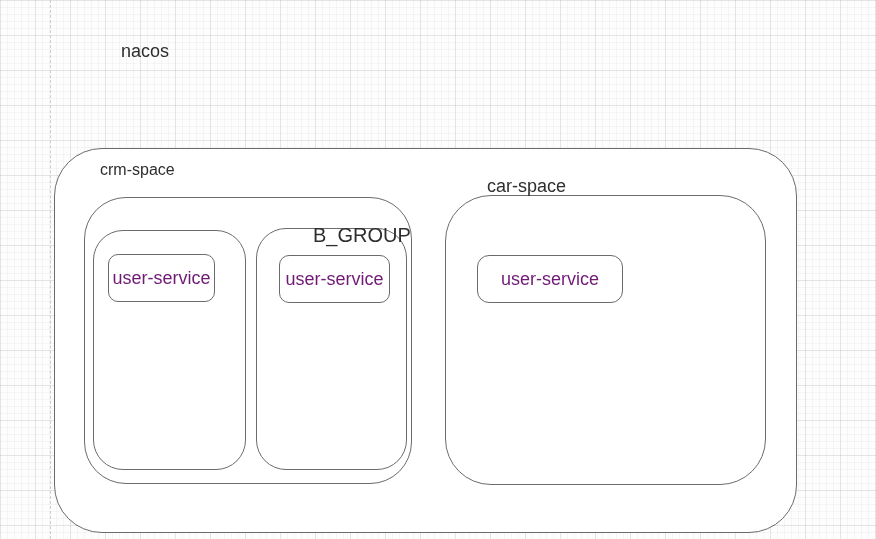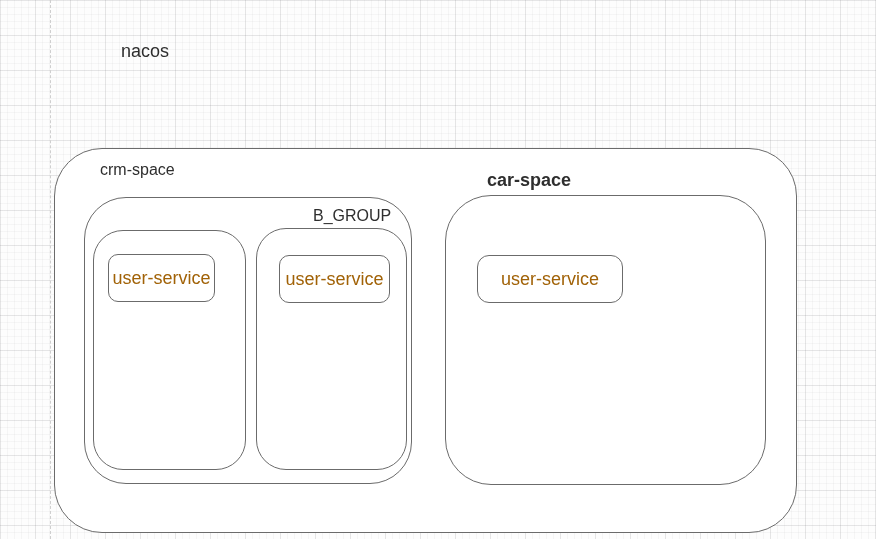--- a/index.html
+++ b/index.html
@@ -29,37 +29,37 @@
   .lbl{
     position:absolute;
     color:#2e2e2e;
     white-space:nowrap;
     line-height:1.15;
   }
   .svc{
     display:flex;align-items:center;justify-content:center;
   }
   .svc span{
-    font-size:18px;color:#a16207;white-space:nowrap;
+    font-size:18px;color:#701a75;white-space:nowrap;
   }
   
   .crm-rect   {left:54px;  top:148px; width:743px; height:385px; border-radius:48px;}
   .grp-wrap   {left:84px;  top:197px; width:328px; height:287px; border-radius:42px;}
   .a-box      {left:93px;  top:230px; width:153px; height:240px; border-radius:30px;}
   .b-box      {left:256px; top:228px; width:151px; height:242px; border-radius:30px;}
   .car-rect   {left:445px; top:195px; width:321px; height:290px; border-radius:46px;}
   .svc-a      {left:108px; top:254px; width:107px; height:48px;  border-radius:10px;}
   .svc-b      {left:279px; top:255px; width:111px; height:48px;  border-radius:10px;}
   .svc-car    {left:477px; top:255px; width:146px; height:48px;  border-radius:12px;}
   .nacos-lbl  {left:121px; top:41px;  font-size:18px;}
   .ns-lbl     {left:266px; top:31px;  font-size:21px;}
   .crm-lbl    {left:100px; top:161px; font-size:16px;}
-  .car-lbl    {left:487px; top:170px; font-size:18px;font-weight:bold;}
+  .car-lbl    {left:487px; top:176px; font-size:18px;}
   .agrp-lbl   {left:68px;  top:207px; font-size:20px;}
-  .bgrp-lbl   {left:313px; top:207px; font-size:16px;}
+  .bgrp-lbl   {left:313px; top:224px; font-size:20px;}
 </style>
 </head>
 <body>
 
 <div class="canvas">
 
   <div class="guide"></div>
 
   <div class="lbl nacos-lbl">nacos</div>
 

